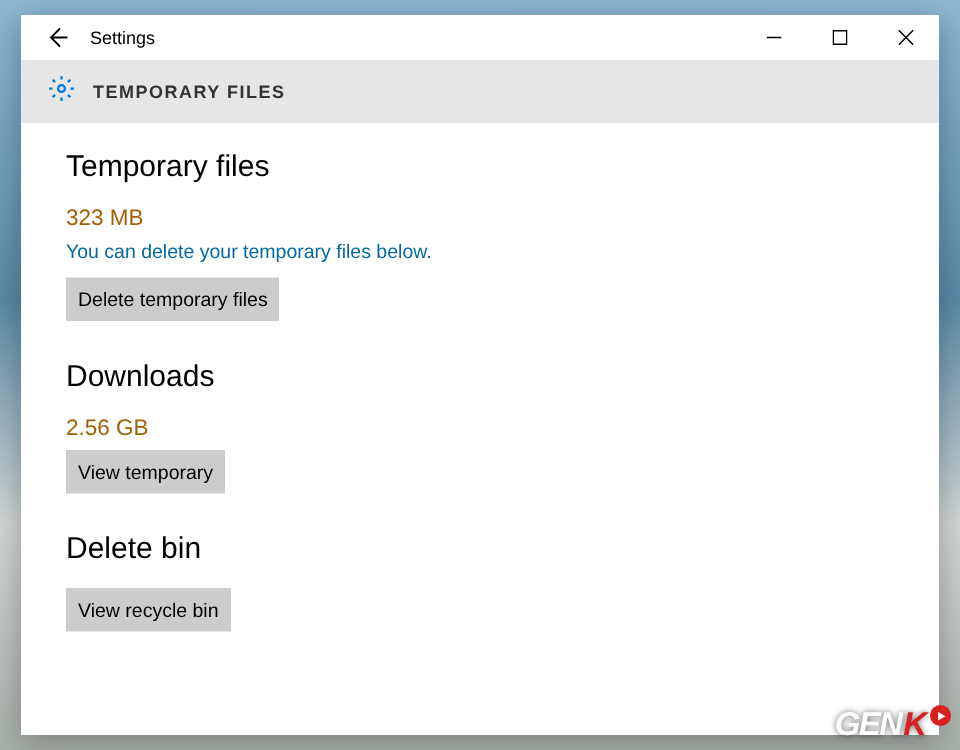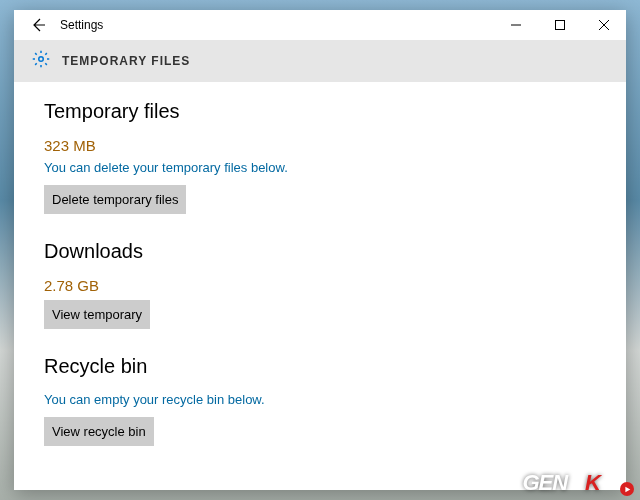--- a/index.html
+++ b/index.html
@@ -108,22 +108,22 @@
       font-family: inherit;
     }
     .section {
       margin-bottom: 26px;
     }
     .watermark {
       position: absolute;
       right: 6px;
       bottom: 4px;
       display: flex;
-      align-items: flex-end;
-      gap: 18px;
+      align-items: flex-start;
+      gap: 1px;
     }
     .watermark-text {
       font-family: Arial, sans-serif;
       font-weight: 900;
       font-size: 22px;
       font-style: italic;
       color: #fff;
       text-shadow: 0 0 4px rgba(0,0,0,0.6);
       letter-spacing: -1px;
     }
@@ -186,27 +186,26 @@
 
     <div class="section">
       <div class="section-title">Temporary files</div>
       <div class="size-text">323 MB</div>
       <div class="desc-text">You can delete your temporary files below.</div>
       <button class="action-btn">Delete temporary files</button>
     </div>
 
     <div class="section">
       <div class="section-title">Downloads</div>
-      <div class="size-text">2.78 GB</div>
+      <div class="size-text">2.56 GB</div>
       <button class="action-btn">View temporary</button>
     </div>
 
     <div class="section">
-      <div class="section-title">Recycle bin</div>
-      <div class="desc-text">You can empty your recycle bin below.</div>
+      <div class="section-title">Delete bin</div>
       <button class="action-btn">View recycle bin</button>
     </div>
 
   </div>
 </div>
 
 <div class="watermark">
   <span class="watermark-text">GEN</span>
     <span class="watermark-text watermark-k">K</span>
   <span class="watermark-dot">

